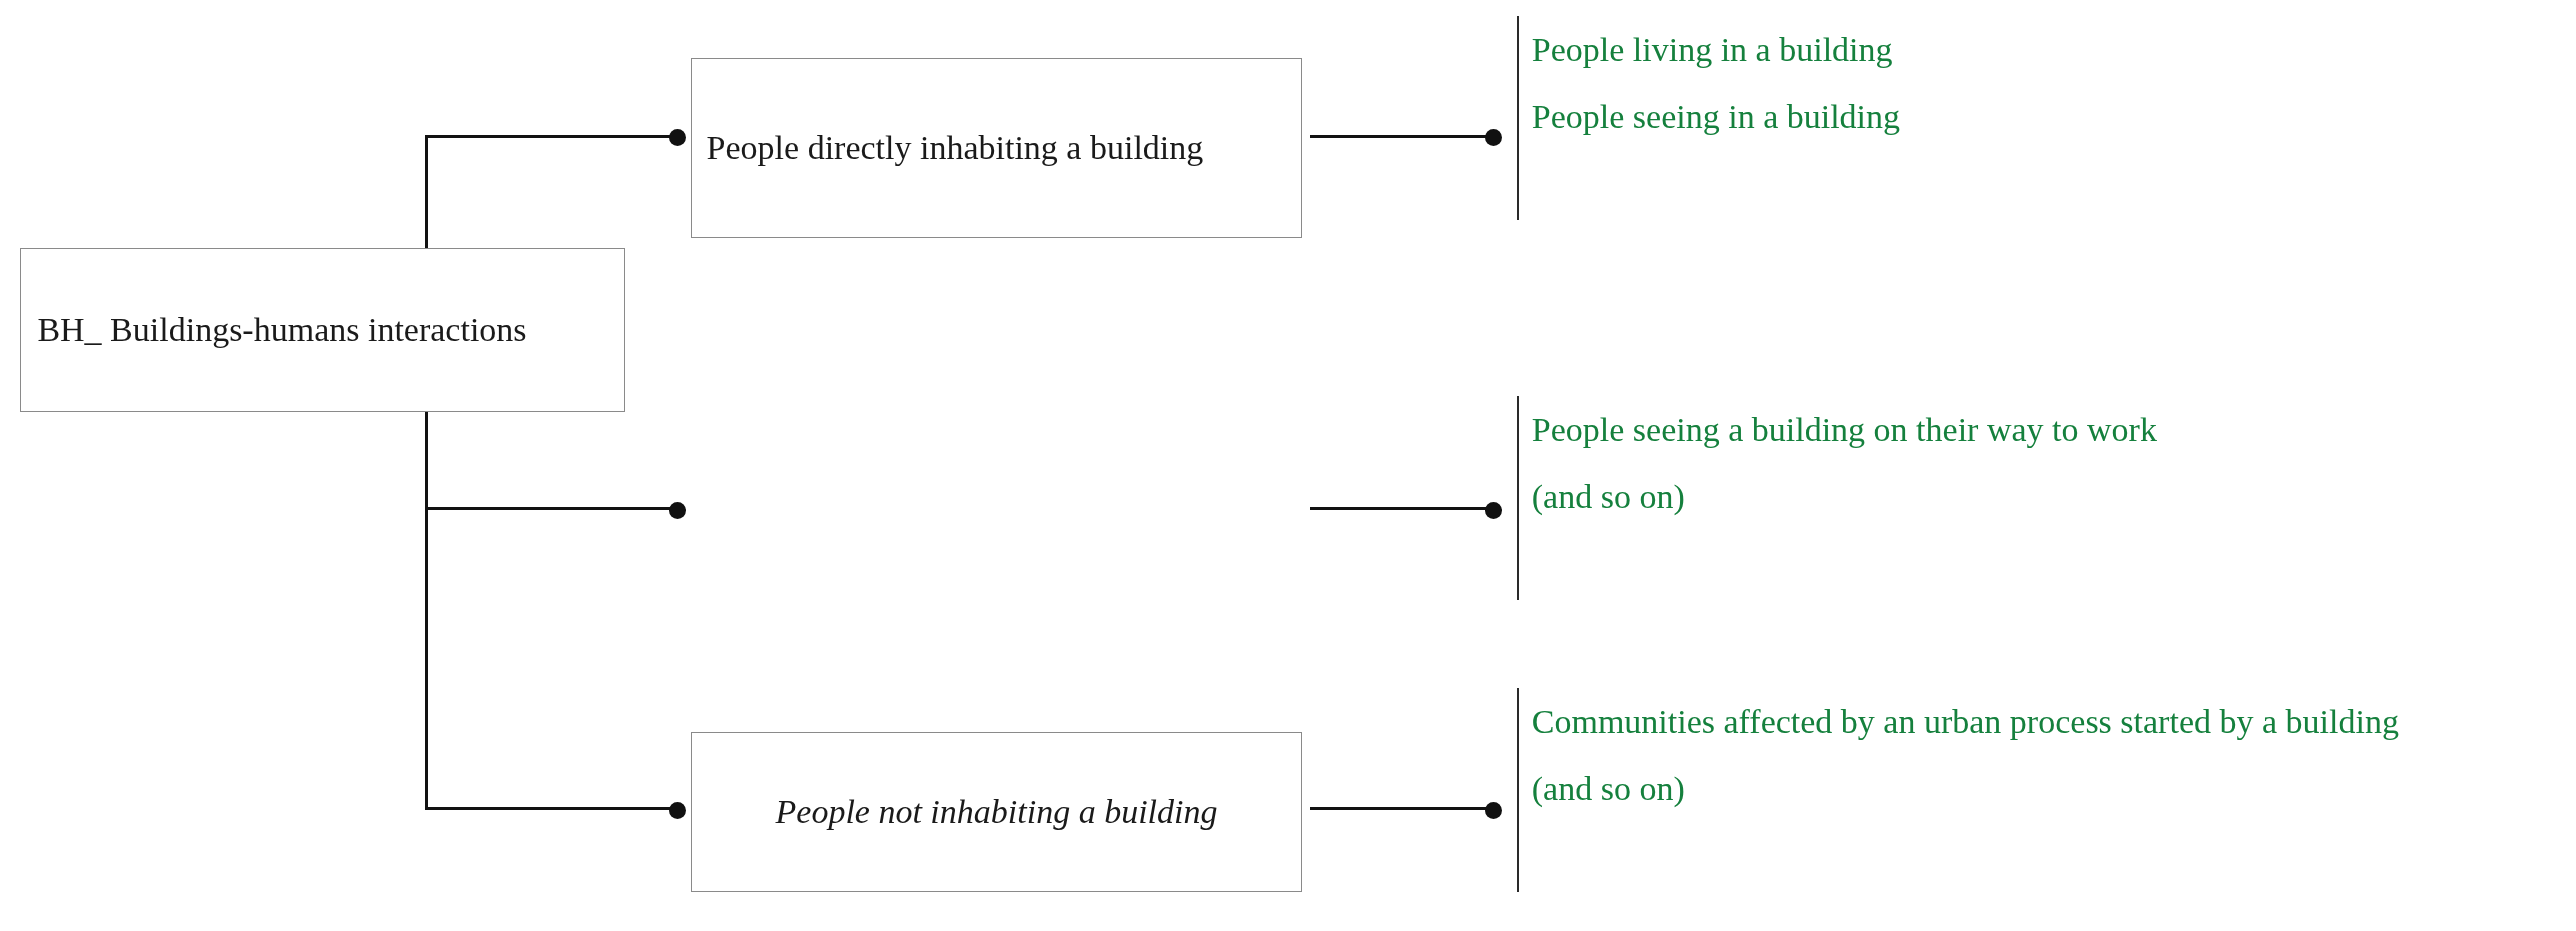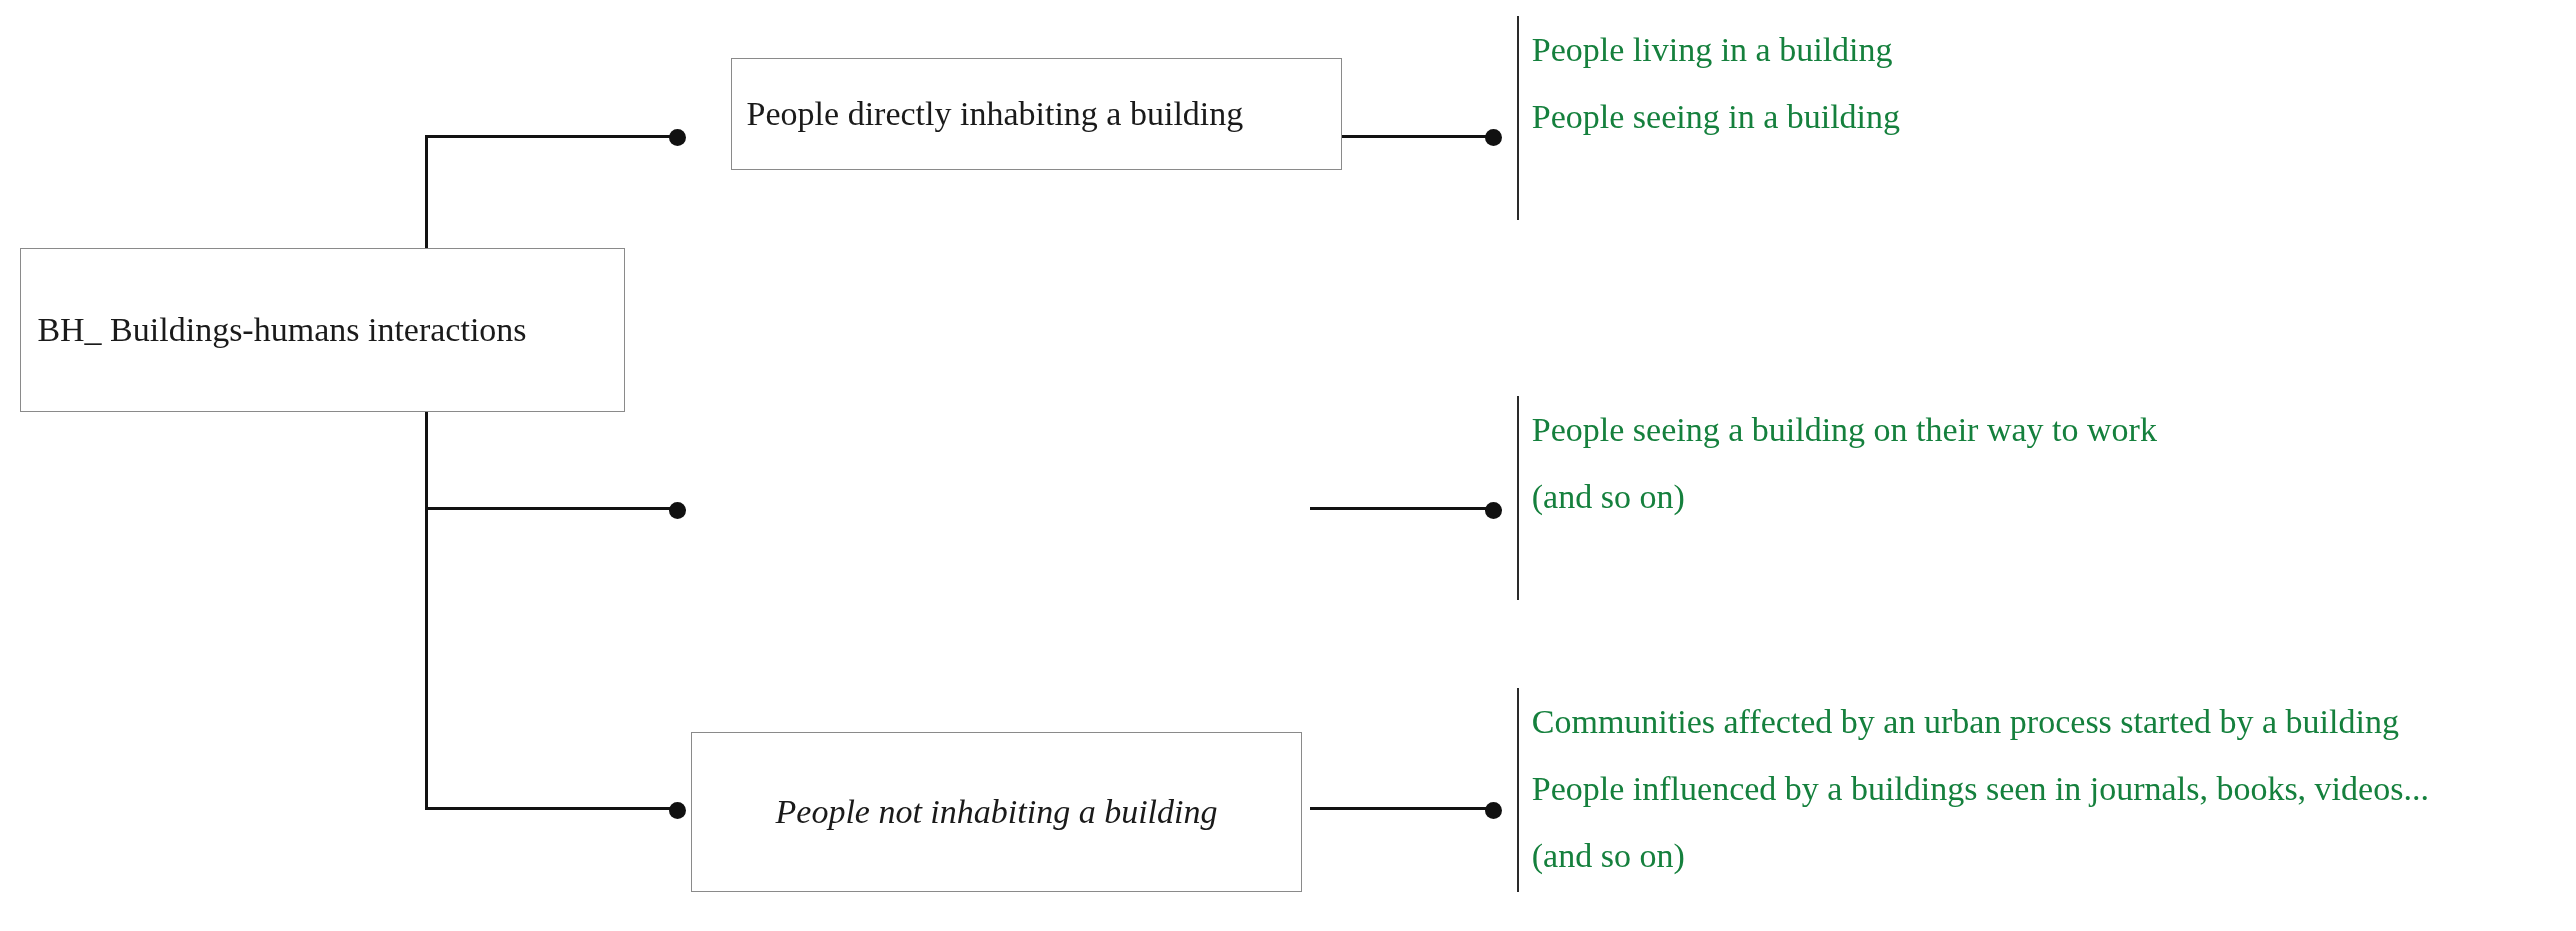--- a/index.html
+++ b/index.html
@@ -41,21 +41,21 @@
   }
   #root-box .node-label {
     padding-left: 16.4px;
   }
 
   .branch-box {
     left: 691px;
     width: 611px;
     z-index: 3;
   }
-  #branch-box-0 { top: 58px;  height: 112px; margin-left: 40px; }
+  #branch-box-0 { top: 58px;  height: 180px; }
   #branch-box-1 { top: 430px; height: 160px; }
   #branch-box-2 { top: 732px; height: 160px; }
 
   #branch-box-0 .node-label { padding-left: 14.6px; }
   #branch-box-1 .node-label { padding-left: 12.8px; }
   #branch-box-2 .node-label { padding-left: 0; margin: 0 auto; font-style: italic; }
 
   
   .vline {
     position: absolute;
@@ -164,18 +164,17 @@
     <div class="leaf-item">People seeing in a building</div>
   </div>
 
   <div class="leaf-group" id="leaf-group-1">
     <div class="leaf-item">People seeing a building on their way to work</div>
     <div class="leaf-item">(and so on)</div>
   </div>
 
   <div class="leaf-group" id="leaf-group-2">
     <div class="leaf-item">Communities affected by an urban process started by a building</div>
-    <div class="leaf-item">People influenced by a buildings seen in journals, books, videos...</div>
     <div class="leaf-item">(and so on)</div>
   </div>
 
 </div>
 
 
 </body></html>

